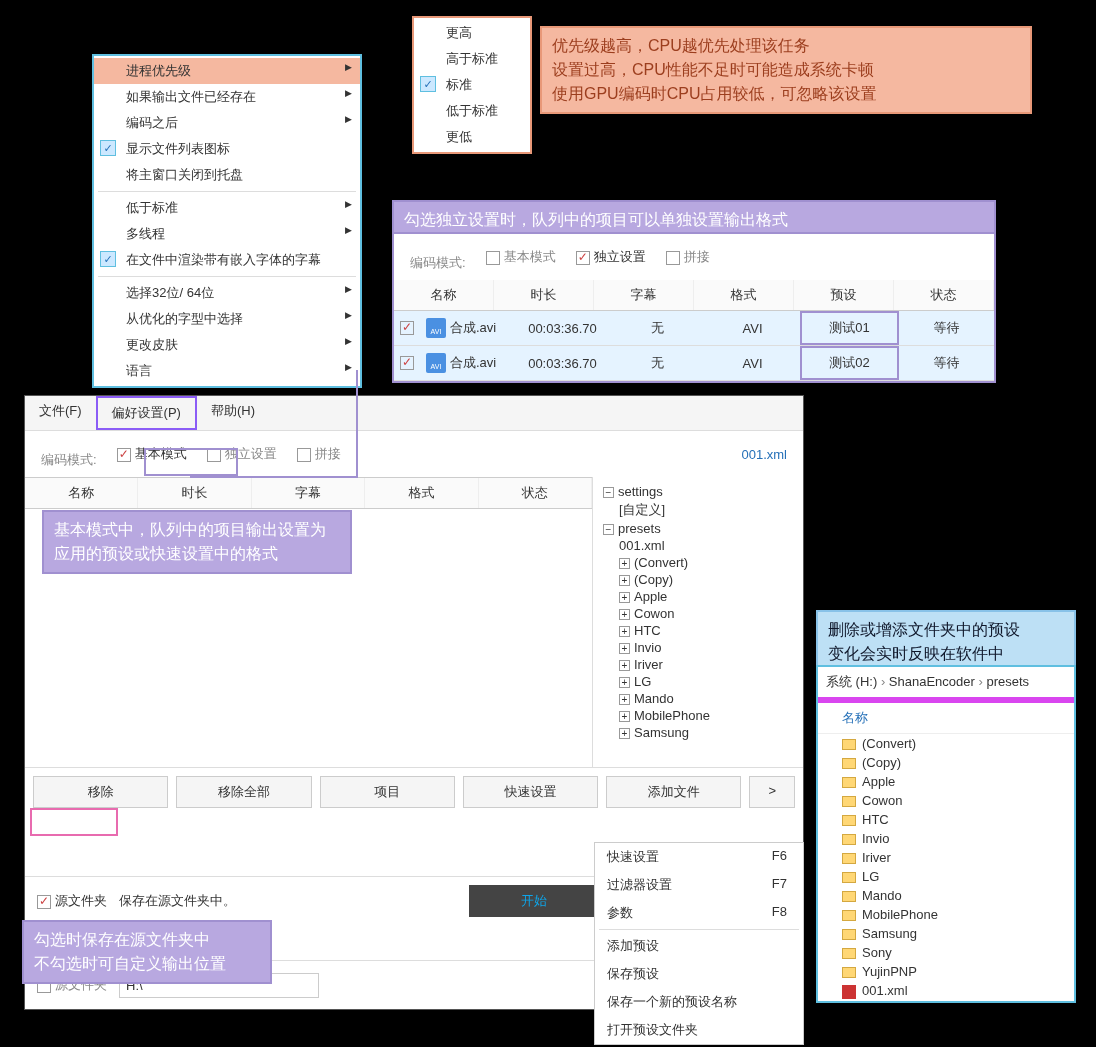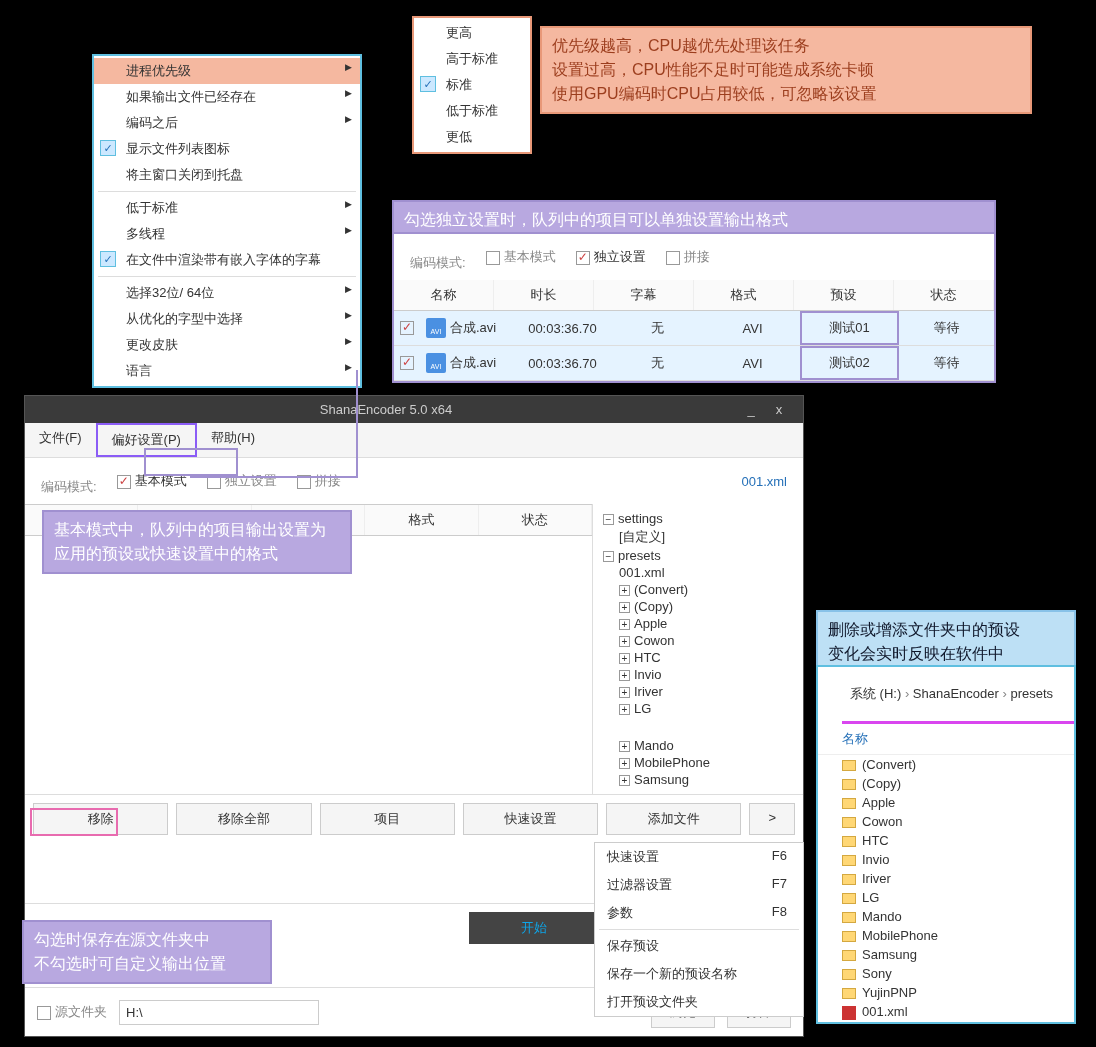--- a/index.html
+++ b/index.html
@@ -32,21 +32,21 @@
 .th { padding: 6px; border-right: 1px solid #eee; text-align: center; }
 
 .tree { padding: 6px; overflow: auto; }
 .tree-row { padding: 1px 0 1px 4px; }
 .tree-toggle { display: inline-block; width: 11px; height: 11px; border: 1px solid #999; text-align: center; line-height: 9px; font-size: 10px; margin-right: 4px; }
 
 .btn { display: inline-block; padding: 6px 18px; background: #f5f5f5; border: 1px solid #ccc; text-align: center; }
 .btn-dark { background: #444; color: #0ea5e9; border-color: #444; }
 
 .explorer { position: absolute; background: #fff; border: 2px solid #5fbfe0; }
-.bcpath { padding: 18px 8px; border-bottom: 3px solid #d946ef; margin-left: 24px; }
+.bcpath { padding: 6px 8px; border-bottom: 6px solid #d946ef; }
 .bcpath span::after { content: " › "; color: #888; }
 .bcpath span:last-child::after { content: ""; }
 .col-head { padding: 6px 24px; color: #2570b8; border-bottom: 1px solid #eee; }
 .folder-row { padding: 2px 8px 2px 24px; position: relative; }
 .folder-icon { display: inline-block; width: 14px; height: 11px; background: #ffd775; border: 1px solid #d4a840; margin-right: 6px; vertical-align: middle; }
 .file-icon { display: inline-block; width: 14px; height: 14px; background: #c33; margin-right: 6px; vertical-align: middle; }
 
 .queue-panel { position: absolute; background: #fff; border: 2px solid #a090d0; }
 .qh { display: flex; background: #fafafa; border-bottom: 1px solid #ccc; }
 .qh .th { flex: 1; }
@@ -136,25 +136,20 @@
         <div class="qcell"><span>00:03:36.70</span></div>
         <div class="qcell"><span>无</span></div>
         <div class="qcell"><span>AVI</span></div>
         <div class="qcell preset-hl"><span>测试02</span></div>
         <div class="qcell"><span>等待</span></div>
       </div>
     </div>
 </div>
 
 <div class="win" style="left:24px; top:395px; width:780px;">
-  <div class="titlebar">
-    <span></span>
-    <span>ShanaEncoder 5.0 x64</span>
-    <span class="controls"><span>_</span><span>x</span></span>
-  </div>
   <div class="menubar" id="menubar">
       <div class="menubar-item">文件(F)</div>
       <div class="menubar-item active">偏好设置(P)</div>
       <div class="menubar-item">帮助(H)</div>
     </div>
   <div class="modebar">
     <span class="mode-label">编码模式:</span>
     <span><span class="chk checked"></span><span>基本模式</span></span>
     <span><span class="chk"></span><span class="mode-label">独立设置</span></span>
     <span><span class="chk"></span><span class="mode-label">拼接</span></span>
@@ -177,21 +172,21 @@
         <div class="tree-row" style="padding-left: 4px;"><span class="tree-toggle">−</span><span>presets</span></div>
         <div class="tree-row" style="padding-left: 20px;"><span>001.xml</span></div>
         <div class="tree-row" style="padding-left: 20px;"><span class="tree-toggle">+</span><span>(Convert)</span></div>
         <div class="tree-row" style="padding-left: 20px;"><span class="tree-toggle">+</span><span>(Copy)</span></div>
         <div class="tree-row" style="padding-left: 20px;"><span class="tree-toggle">+</span><span>Apple</span></div>
         <div class="tree-row" style="padding-left: 20px;"><span class="tree-toggle">+</span><span>Cowon</span></div>
         <div class="tree-row" style="padding-left: 20px;"><span class="tree-toggle">+</span><span>HTC</span></div>
         <div class="tree-row" style="padding-left: 20px;"><span class="tree-toggle">+</span><span>Invio</span></div>
         <div class="tree-row" style="padding-left: 20px;"><span class="tree-toggle">+</span><span>Iriver</span></div>
         <div class="tree-row" style="padding-left: 20px;"><span class="tree-toggle">+</span><span>LG</span></div>
-        <div class="tree-row" style="padding-left: 20px; margin-top: 20px;"><span class="tree-toggle">+</span><span>Mando</span></div>
+        <div class="tree-row" style="padding-left: 20px;"><span class="tree-toggle">+</span><span>Mando</span></div>
         <div class="tree-row" style="padding-left: 20px;"><span class="tree-toggle">+</span><span>MobilePhone</span></div>
         <div class="tree-row" style="padding-left: 20px;"><span class="tree-toggle">+</span><span>Samsung</span></div>
       </div>
   </div>
   <div style="display:flex; gap:8px; padding:8px; border-top:1px solid #ddd;" id="brow">
       <span class="btn" style="flex: 1 1 0%;">移除</span>
       <span class="btn" style="flex: 1 1 0%;">移除全部</span>
       <span class="btn" style="flex: 1 1 0%;">项目</span>
       <span class="btn" style="flex: 1 1 0%;">快速设置</span>
       <span class="btn" style="flex: 1 1 0%;">添加文件</span>
@@ -235,20 +230,21 @@
     </div>
     <div class="ctx-row">
       <span>过滤器设置</span>
       <span>F7</span>
     </div>
     <div class="ctx-row">
       <span>参数</span>
       <span>F8</span>
     </div>
     <div class="ctx-sep"></div>
+    <div class="ctx-row">添加预设</div>
     <div class="ctx-row">保存预设</div>
     <div class="ctx-row">保存一个新的预设名称</div>
     <div class="ctx-row">打开预设文件夹</div>
   </div>
 
 <div class="callout callout-blue" style="left:816px; top:610px; width:260px; white-space:pre-line;">删除或增添文件夹中的预设
 变化会实时反映在软件中</div>
 
 <div class="explorer" style="left:816px; top:665px; width:260px;">
   <div class="bcpath" id="bc"><span>系统 (H:)</span><span>ShanaEncoder</span><span>presets</span></div>

